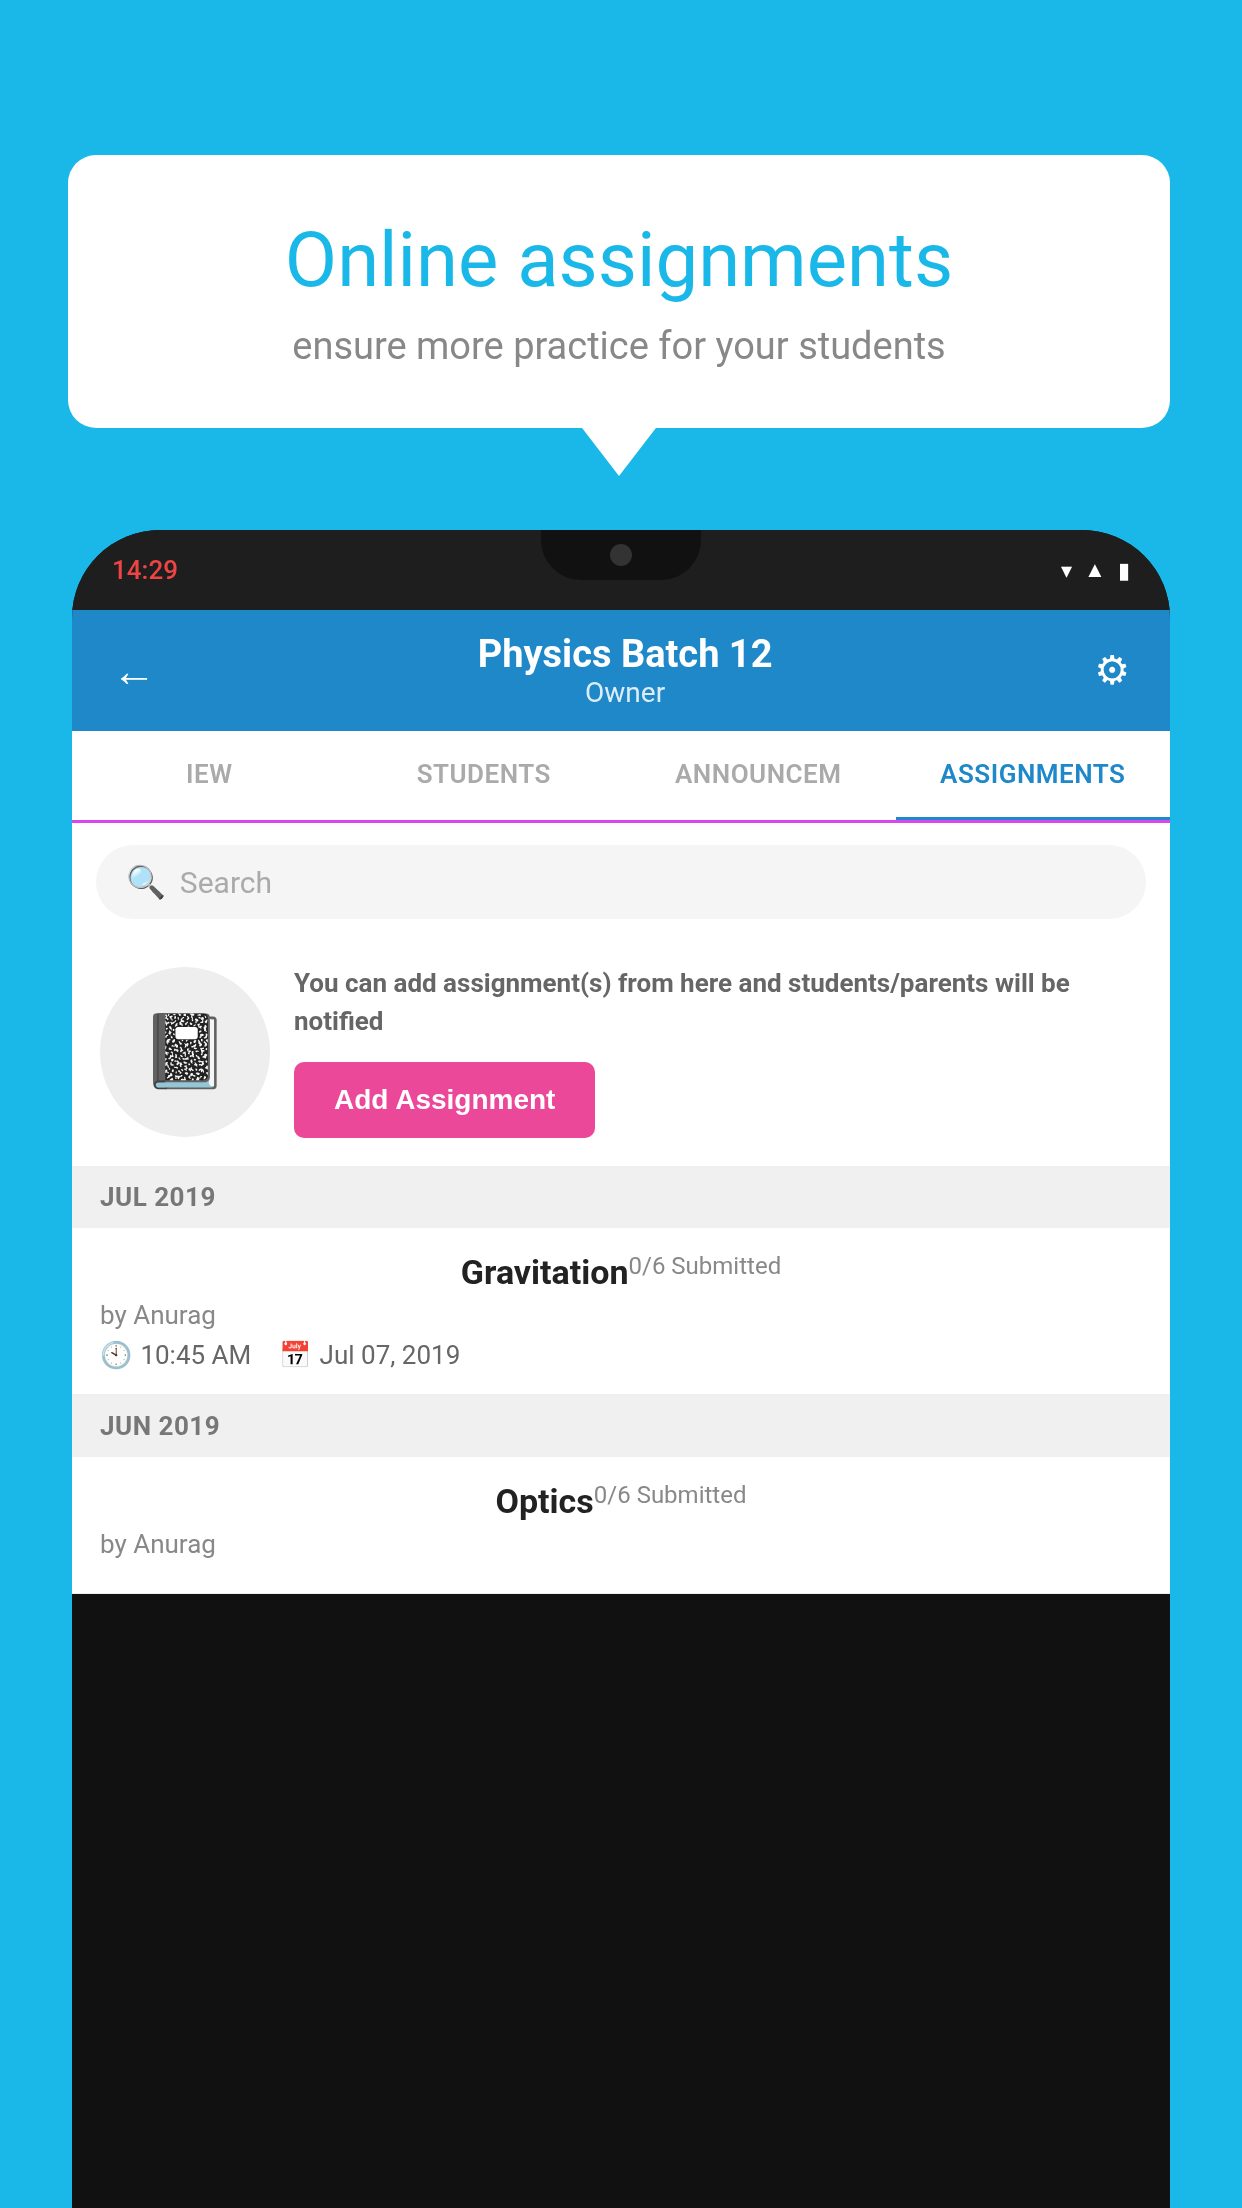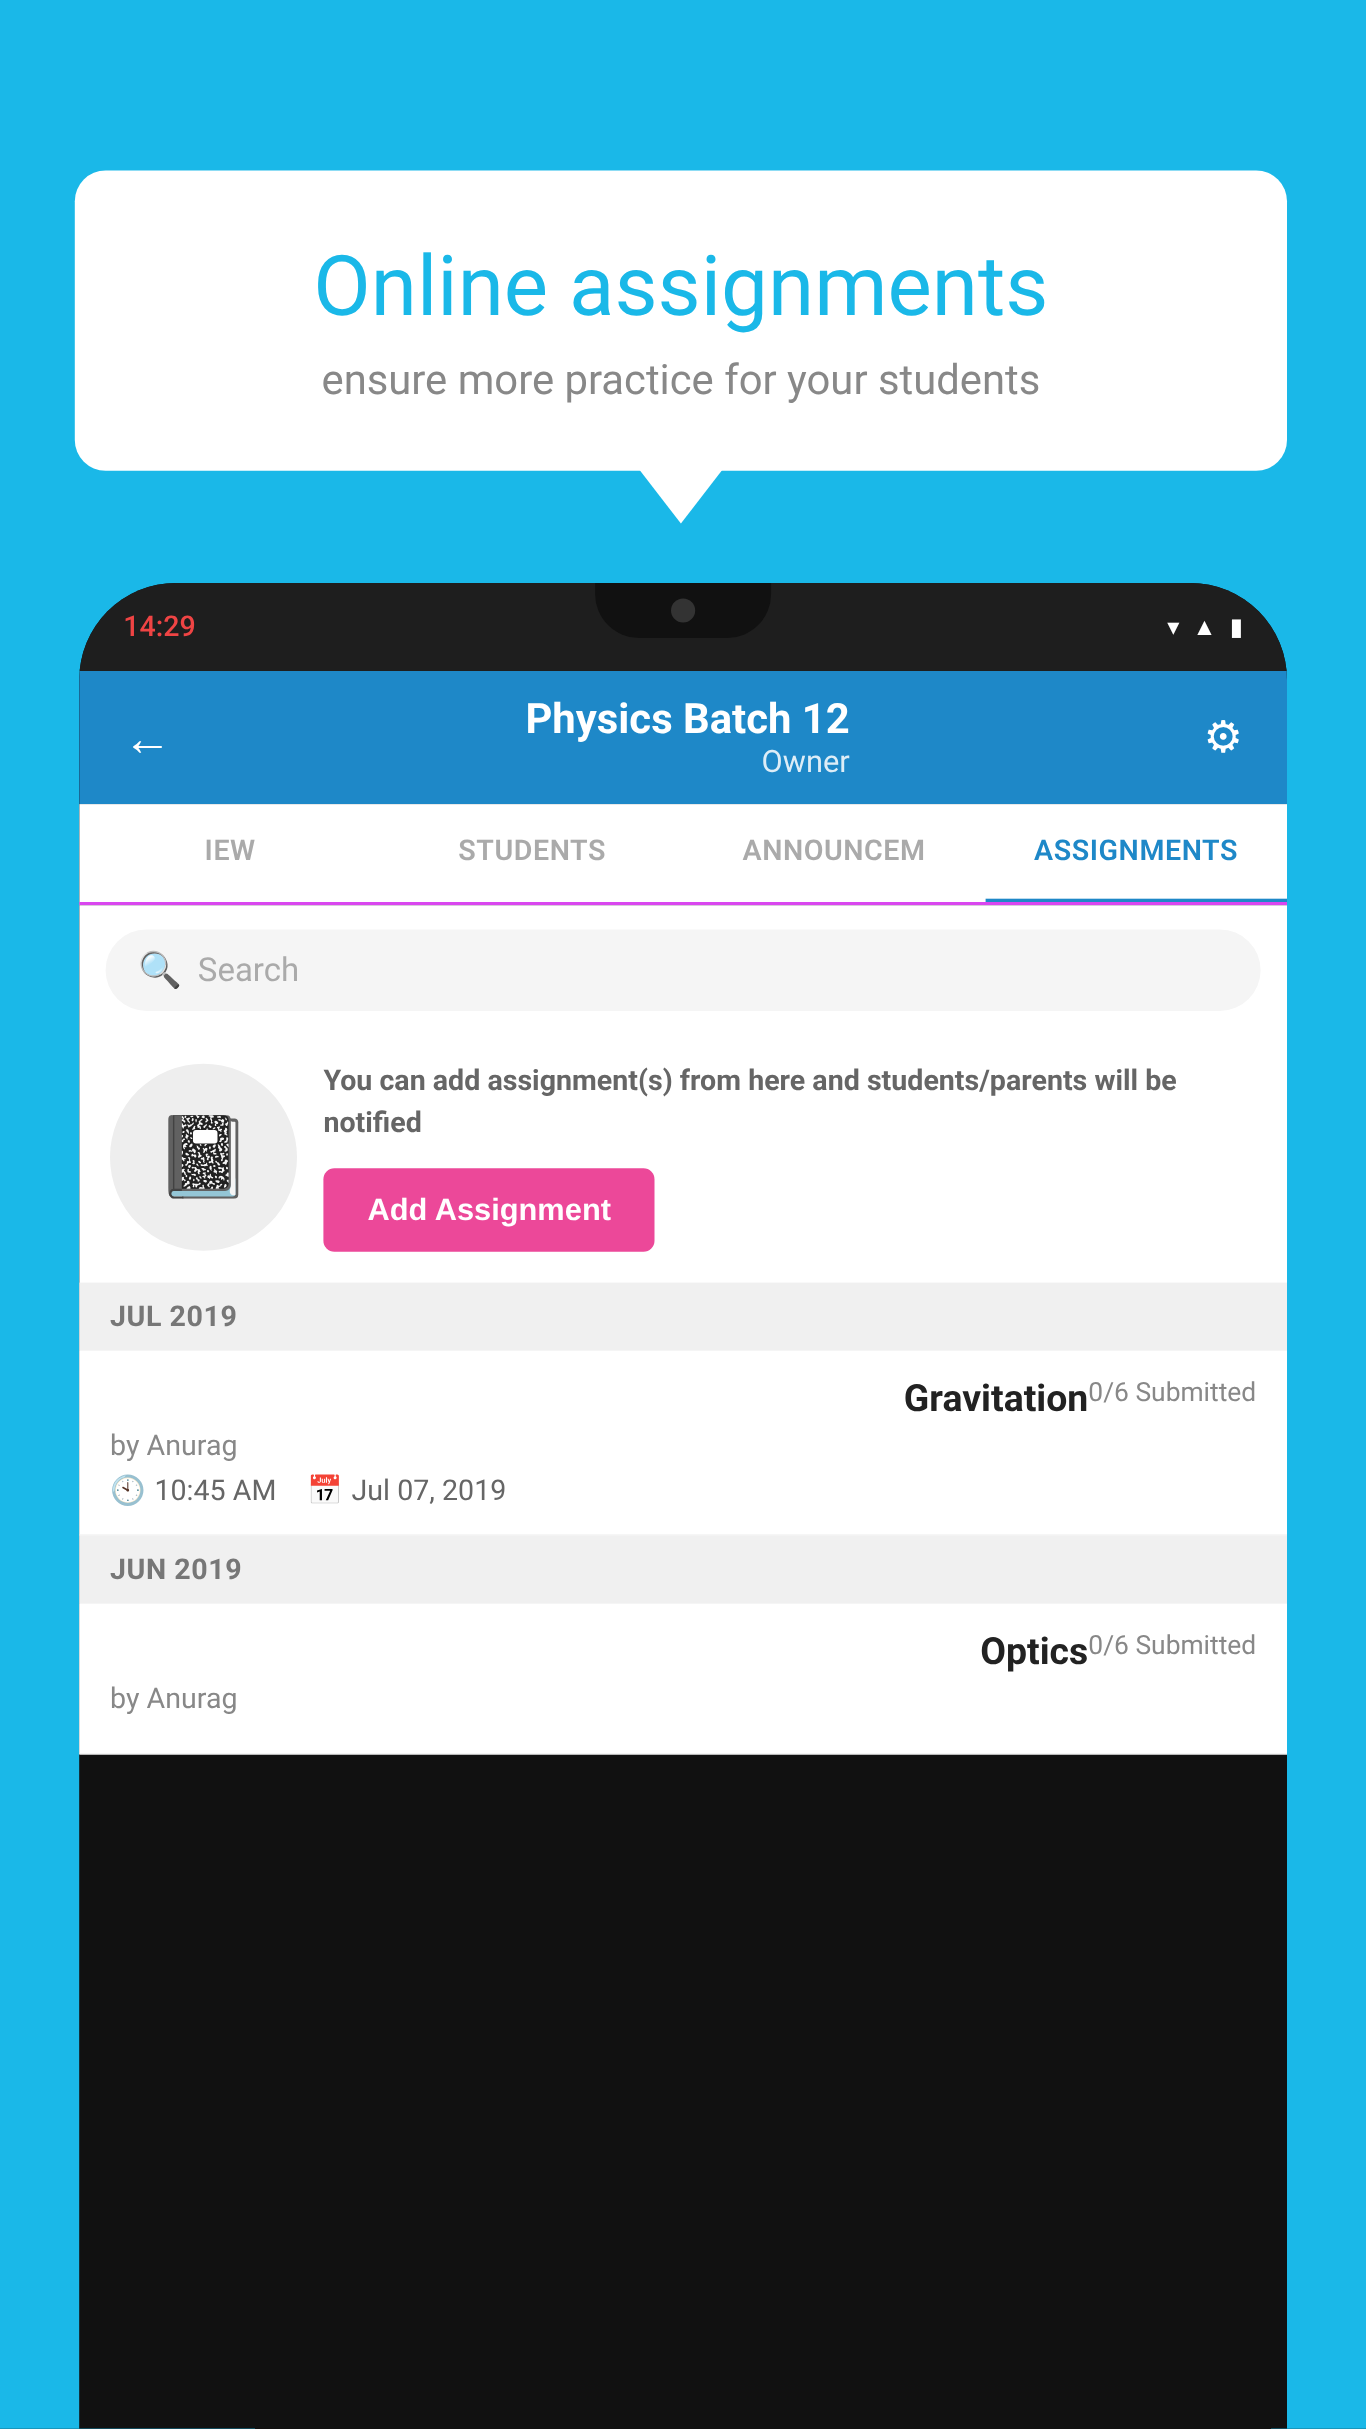--- a/index.html
+++ b/index.html
@@ -112,21 +112,21 @@
       display: flex;
       align-items: center;
       justify-content: space-between;
     }
     .header-back {
       color: white;
       font-size: 44px;
       cursor: pointer;
     }
     .header-center {
-      text-align: right;
+      text-align: center;
     }
     .header-title {
       color: white;
       font-size: 38px;
       font-weight: 700;
     }
     .header-subtitle {
       color: rgba(255,255,255,0.85);
       font-size: 28px;
     }
@@ -237,21 +237,21 @@
     }
 
     
     .assignment-row {
       background: white;
       padding: 24px 28px;
       border-bottom: 1px solid #eee;
     }
     .assignment-row-top {
       display: flex;
-      justify-content: flex-end;
+      justify-content: center;
       align-items: flex-start;
       margin-bottom: 8px;
     }
     .assignment-name {
       font-size: 34px;
       font-weight: 700;
       color: #222;
     }
     .assignment-submitted {
       font-size: 24px;

